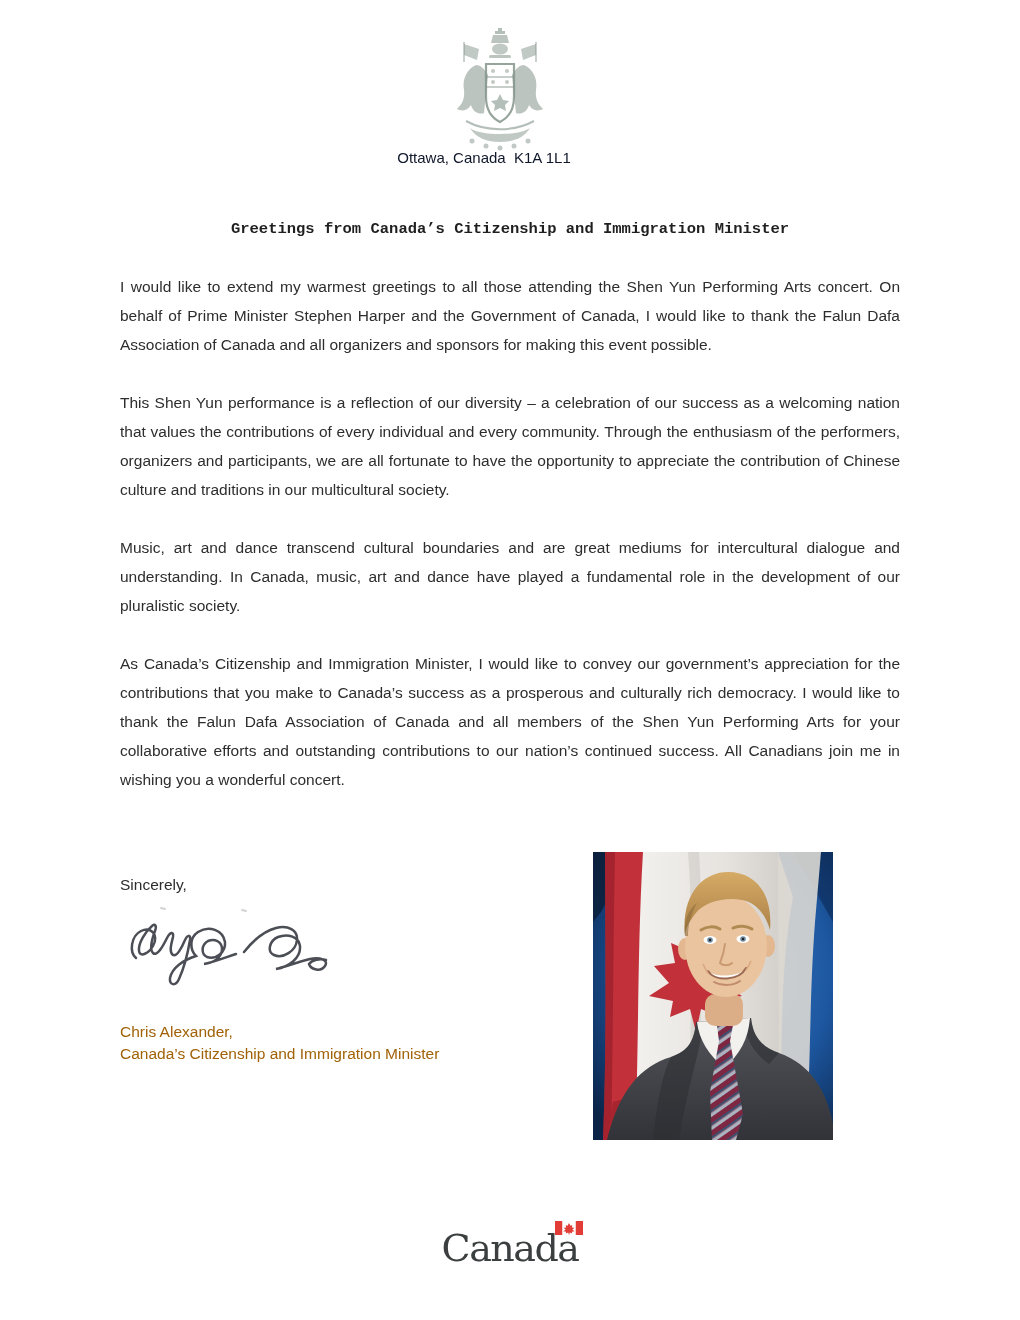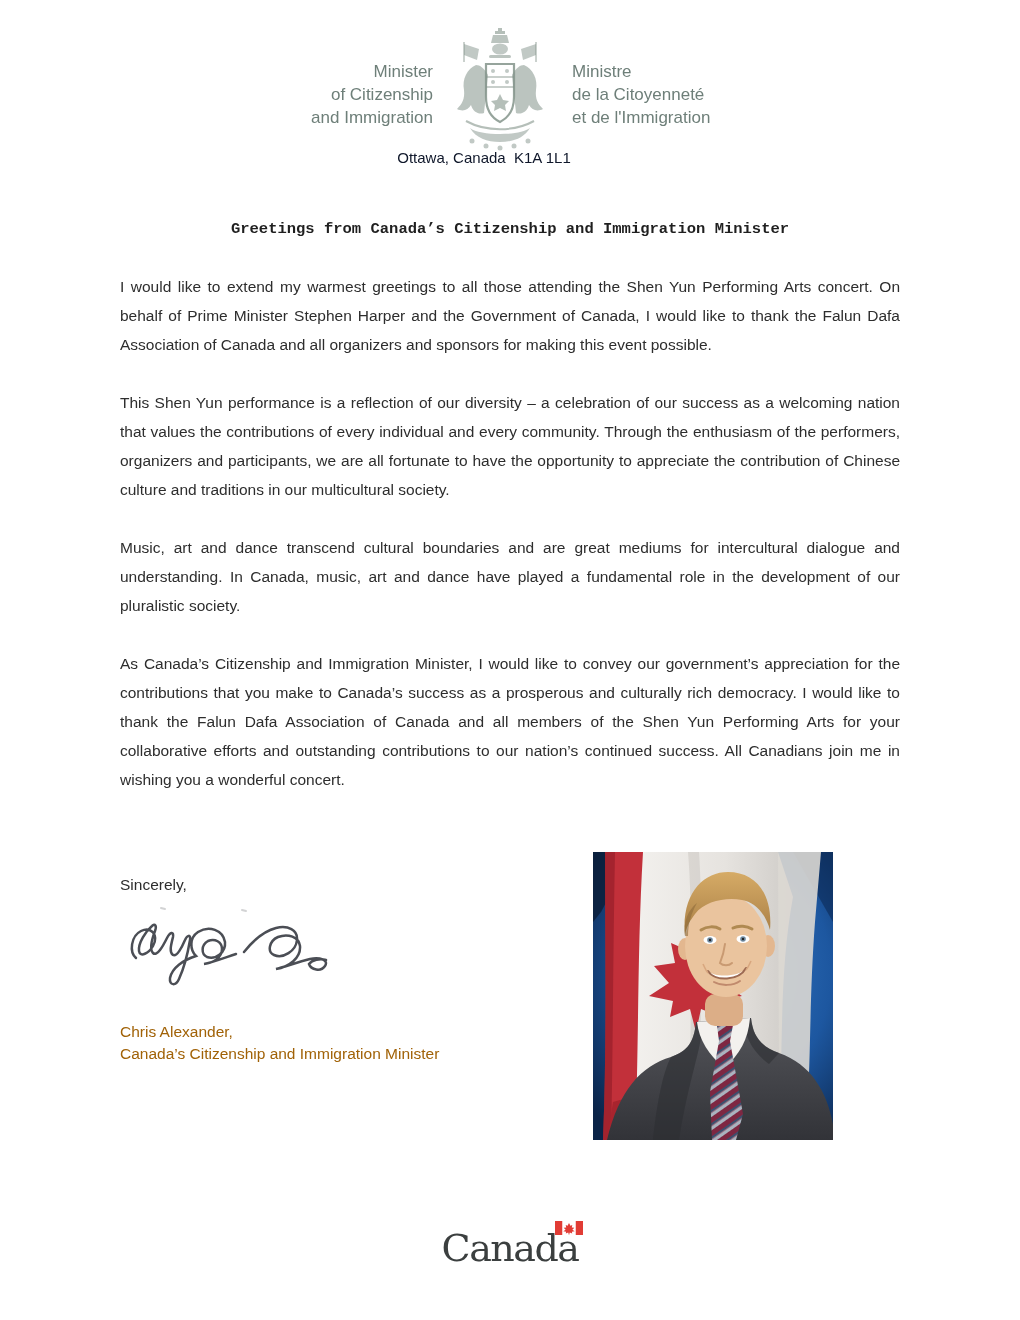--- a/index.html
+++ b/index.html
@@ -35,25 +35,20 @@
         font-family:"DejaVu Serif","Liberation Serif",serif;
         font-size:38px;letter-spacing:-1.5px;color:#3b3f3f;}
   .lasta{position:relative;display:inline-block;}
   .wm-flag{position:absolute;top:-5px;left:-2px;width:28px;height:14px;}
 </style>
 </head>
 <body>
 
 <div class="page">
 
-  <div class="hdr-left">
-    <span style="display:block">Minister</span>
-    <span style="display:block">of Citizenship</span>
-    <span style="display:block">and Immigration</span>
-  </div>
 
   <div class="crest">
     <svg viewBox="0 0 96 124" width="96" height="124">
       <g fill="#84948b" stroke="none">
 
         <path d="M46,0 h4 v3 h3 v3 h-10 v-3 h3 z" opacity=".6"></path>
         <path d="M41,7 h14 l2,8 h-18 z" opacity=".55"></path>
 
         <ellipse cx="48" cy="21" rx="8" ry="5.5" opacity=".5"></ellipse>
         <rect x="37" y="27" width="22" height="3" rx="1.5" opacity=".55"></rect>
@@ -78,25 +73,20 @@
         <path d="M18,100 c10,8 50,8 60,0 c-6,10 -17,14 -30,14 c-13,0 -24,-4 -30,-14 z" opacity=".5"></path>
         <circle cx="20" cy="113" r="2.5" opacity=".5"></circle>
           <circle cx="34" cy="118" r="2.5" opacity=".5"></circle>
         <circle cx="48" cy="120" r="2.5" opacity=".5"></circle>
           <circle cx="62" cy="118" r="2.5" opacity=".5"></circle>
         <circle cx="76" cy="113" r="2.5" opacity=".5"></circle>
       </g>
     </svg>
   </div>
 
-  <div class="hdr-right">
-    <span style="display:block">Ministre</span>
-    <span style="display:block">de la Citoyenneté</span>
-    <span style="display:block">et de l'Immigration</span>
-  </div>
 
   <div class="hdr-address">Ottawa, Canada&nbsp; K1A 1L1</div>
 
   <div class="title">Greetings from Canada’s Citizenship and Immigration Minister</div>
 
   <div class="body-text">
     <p>I would like to extend my warmest greetings to all those attending the Shen Yun Performing Arts concert. On behalf of Prime Minister Stephen Harper and the Government of Canada, I would like to thank the Falun Dafa Association of Canada and all organizers and sponsors for making this event possible.</p>
     <p>This Shen Yun performance is a reflection of our diversity – a celebration of our success as a welcoming nation that values the contributions of every individual and every community. Through the enthusiasm of the performers, organizers and participants, we are all fortunate to have the opportunity to appreciate the contribution of Chinese culture and traditions in our multicultural society.</p>
     <p>Music, art and dance transcend cultural boundaries and are great mediums for intercultural dialogue and understanding. In Canada, music, art and dance have played a fundamental role in the development of our pluralistic society.</p>
     <p>As Canada’s Citizenship and Immigration Minister, I would like to convey our government’s appreciation for the contributions that you make to Canada’s success as a prosperous and culturally rich democracy. I would like to thank the Falun Dafa Association of Canada and all members of the Shen Yun Performing Arts for your collaborative efforts and outstanding contributions to our nation’s continued success. All Canadians join me in wishing you a wonderful concert.</p>

